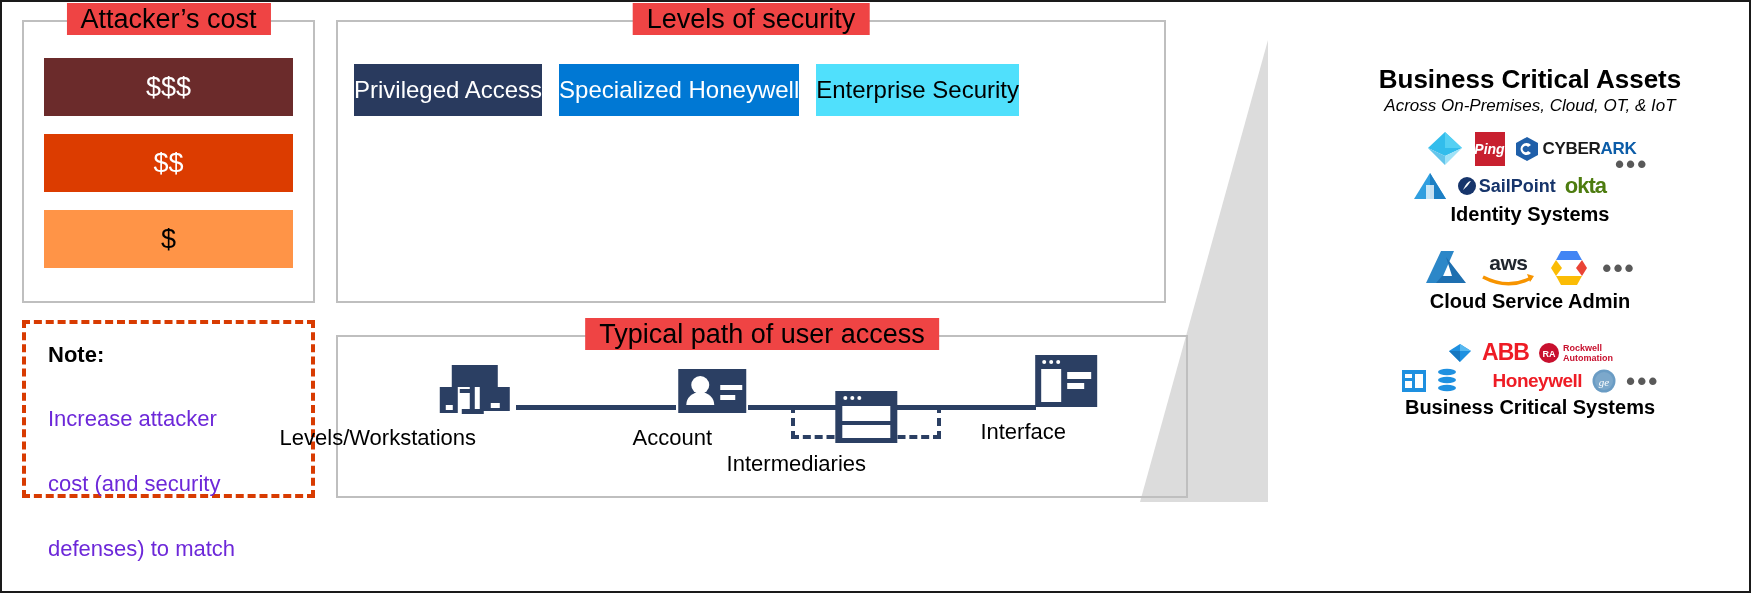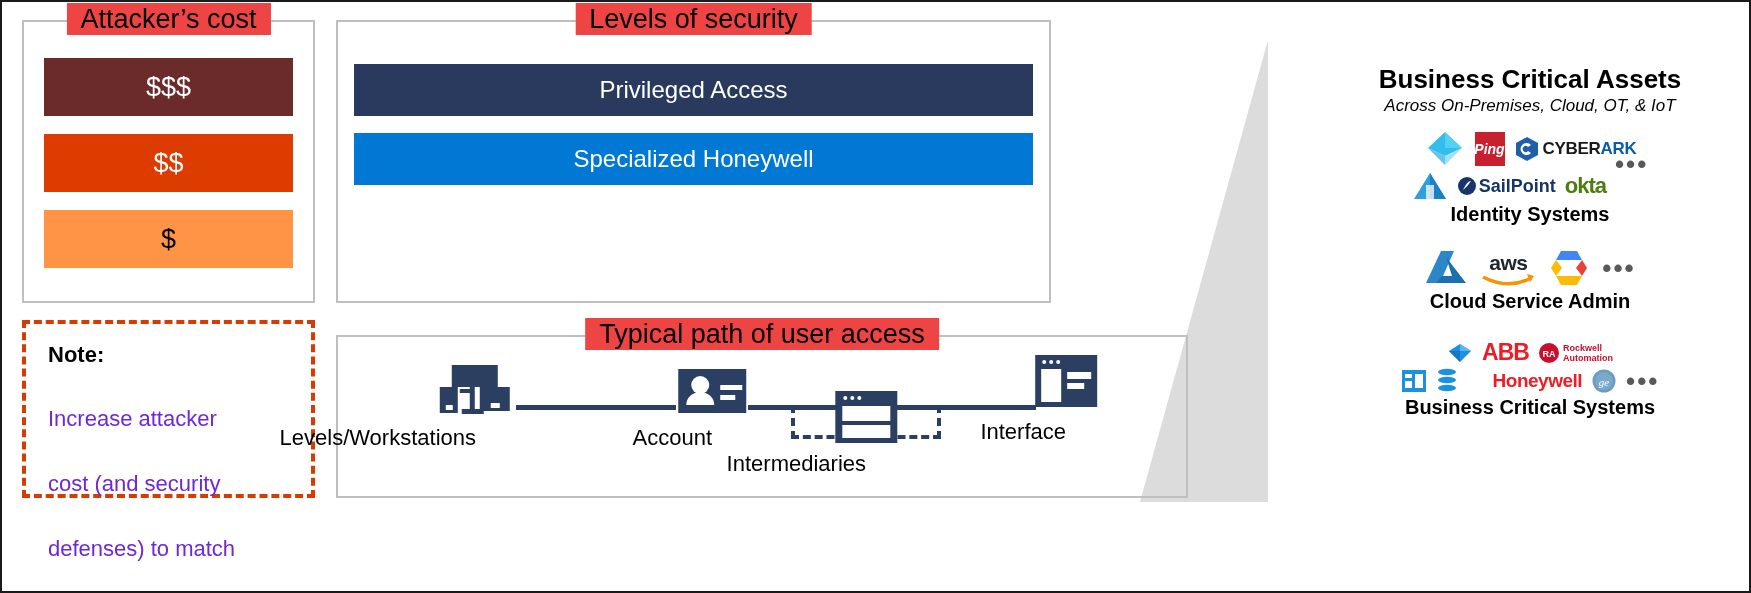--- a/index.html
+++ b/index.html
@@ -78,26 +78,26 @@
     line-height: 26px;
   }
   .note-text {
     font-size: 22px;
     color: #6d28d9;
     line-height: 29px;
     margin-top: 36px;
   }
 
   
-  #levels-group { left: 334px; top: 18px; width: 715px; height: 283px; }
+  #levels-group { left: 334px; top: 18px; width: 830px; height: 283px; }
   .level-bars {
     position: absolute;
     left: 18px; right: 18px; top: 44px;
     display: flex;
-    flex-direction: column;
+    flex-direction: row;
     gap: 17px;
   }
   .level-bar {
     height: 52px;
     display: flex;
     align-items: center;
     justify-content: center;
     font-size: 24px;
   }
 
@@ -250,20 +250,21 @@
     <div class="note-text">defenses) to match</div>
     <div class="note-text">business impact</div>
   </div>
 
   <div class="group" id="levels-group">
     <div class="group-frame"></div>
     <div class="group-title">Levels of security</div>
     <div class="level-bars">
       <div class="level-bar" style="background:#293A5E;color:#ffffff">Privileged Access</div>
       <div class="level-bar" style="background:#0078D4;color:#ffffff">Specialized Honeywell</div>
+      <div class="level-bar" style="background:#50E0FC;color:#000000">Enterprise Security</div>
     </div>
   </div>
 
   <svg id="funnel" viewBox="0 0 128 462">
     <polygon points="0,462 128,0 128,462" fill="#dcdcdc"></polygon>
   </svg>
 
   <div class="group" id="path-group">
     <div class="group-frame"></div>
     <div class="group-title">Typical path of user access</div>

